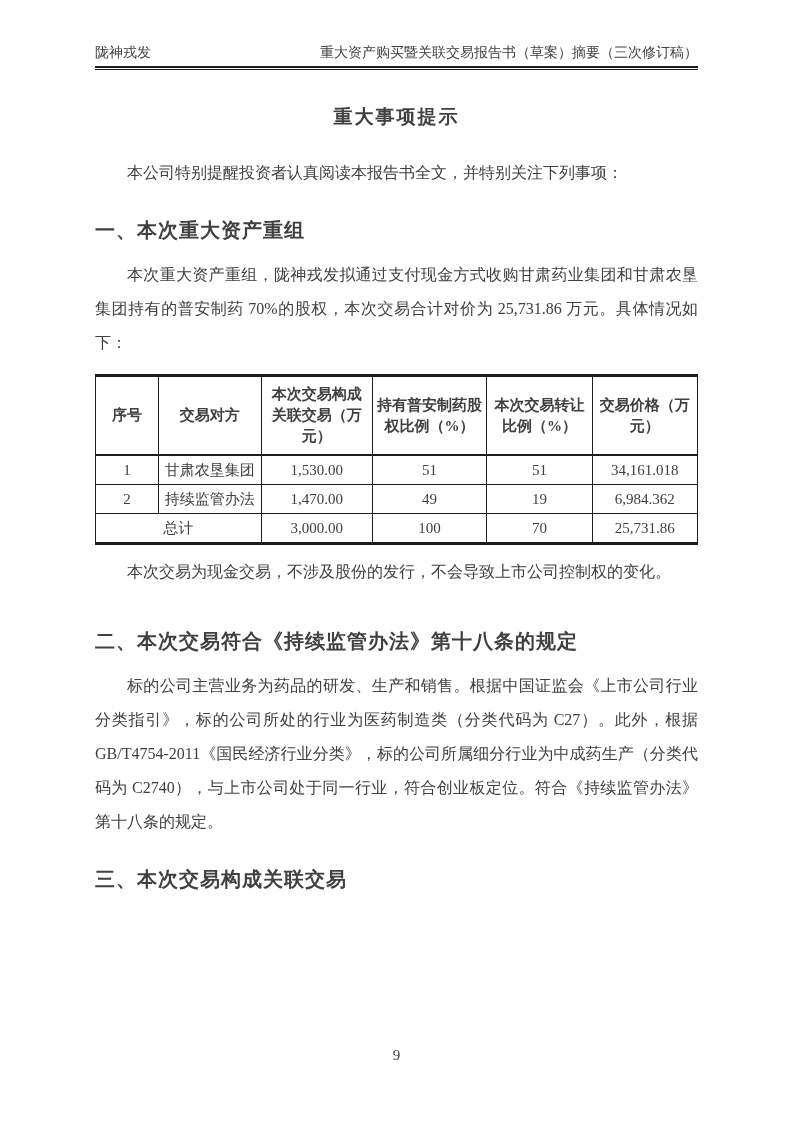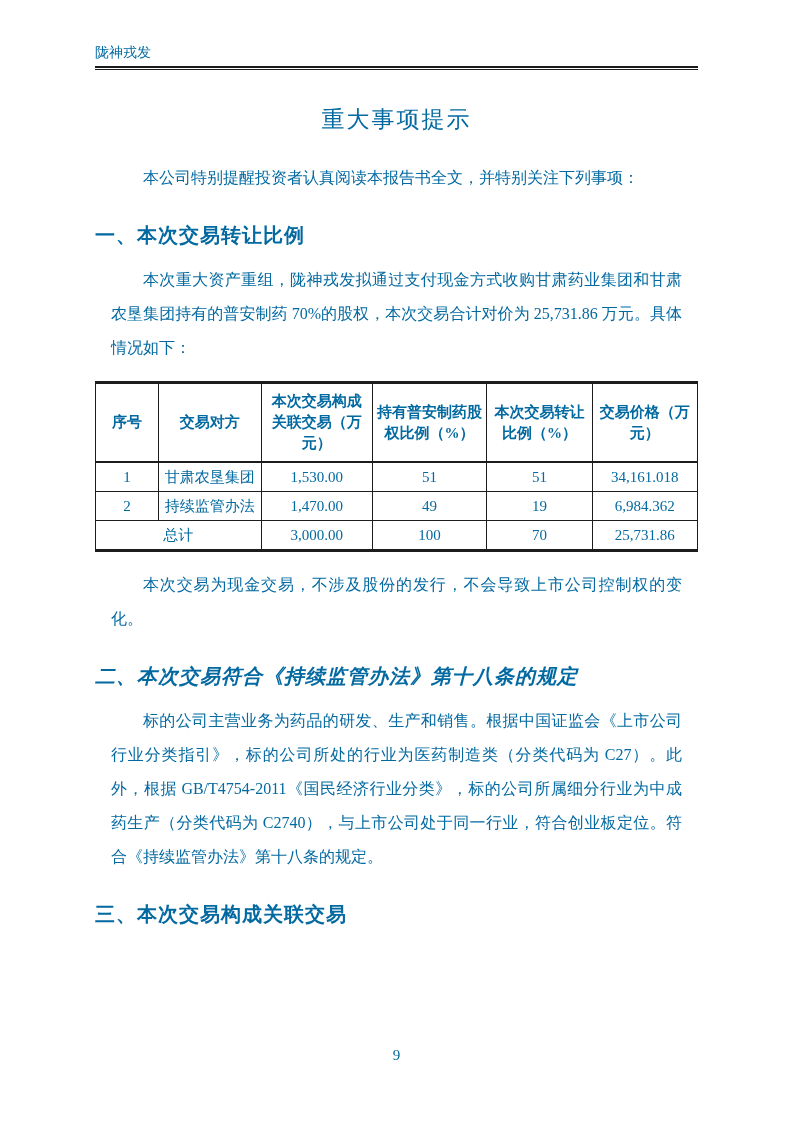--- a/index.html
+++ b/index.html
@@ -5,21 +5,21 @@
   * { box-sizing: border-box; }
   html, body { margin: 0; padding: 0; background: #ffffff; }
   .page {
     position: relative;
     width: 793px;
     height: 1122px;
     margin: 0 auto;
     background: #ffffff;
     padding: 44px 95px 0 95px;
     font-family: "Liberation Serif", "DejaVu Serif", serif;
-    color: #0369a1;
+    color: #404040;
     overflow: hidden;
   }
   
   .page-header {
     display: flex;
     justify-content: space-between;
     align-items: flex-end;
     font-size: 14px;
     line-height: 18px;
     padding-bottom: 4px;
@@ -28,44 +28,44 @@
     height: 4px;
     border-top: 2px solid #1c1c1c;
     border-bottom: 1px solid #1c1c1c;
     margin-bottom: 0;
   }
   
   .doc-title {
     margin-top: 34px;
     text-align: center;
     font-family: "Liberation Sans", "DejaVu Sans", sans-serif;
-    font-weight: normal;
-    font-size: 23px;
+    font-weight: bold;
+    font-size: 19px;
     letter-spacing: 2px;
   }
   
   p.body-para {
-    margin: 16px;
+    margin: 0;
     font-size: 16px;
     line-height: 34px;
     text-indent: 32px;
     text-align: justify;
   }
   .intro-wrap { margin-top: 26px; }
   .para-gap { margin-top: 2px; }
   
   h2.section-heading {
     font-family: "Liberation Sans", "DejaVu Sans", sans-serif;
     font-weight: bold;
     font-size: 20px;
     line-height: 24px;
     margin: 28px 0 16px 0;
     letter-spacing: 1px;
   }
-  h2.tight { margin-top: 28px; font-style: italic; }
+  h2.tight { margin-top: 40px; }
   
   table.tx-table {
     width: 100%;
     border-collapse: collapse;
     table-layout: fixed;
     margin: 14px 0 10px 0;
     font-size: 15px;
     border-top: 3px solid #1c1c1c;
     border-bottom: 3px solid #1c1c1c;
   }
@@ -96,30 +96,31 @@
     font-size: 15px;
   }
 </style>
 </head>
 <body>
 
 <div class="page">
 
   <div class="page-header">
     <span>陇神戎发</span>
+    <span>重大资产购买暨关联交易报告书（草案）摘要（三次修订稿）</span>
   </div>
   <div class="header-rule"></div>
 
   <div class="doc-title">重大事项提示</div>
 
   <div class="intro-wrap">
     <p class="body-para">本公司特别提醒投资者认真阅读本报告书全文，并特别关注下列事项：</p>
   </div>
 
-  <h2 class="section-heading">一、本次交易转让比例</h2>
+  <h2 class="section-heading">一、本次重大资产重组</h2>
   <p class="body-para">本次重大资产重组，陇神戎发拟通过支付现金方式收购甘肃药业集团和甘肃农垦集团持有的普安制药 70%的股权，本次交易合计对价为 25,731.86 万元。具体情况如下：</p>
 
   <table class="tx-table">
     <colgroup>
       <col style="width:10.5%">
       <col style="width:17%">
       <col style="width:18.5%">
       <col style="width:19%">
       <col style="width:17.5%">
       <col style="width:17.5%">

